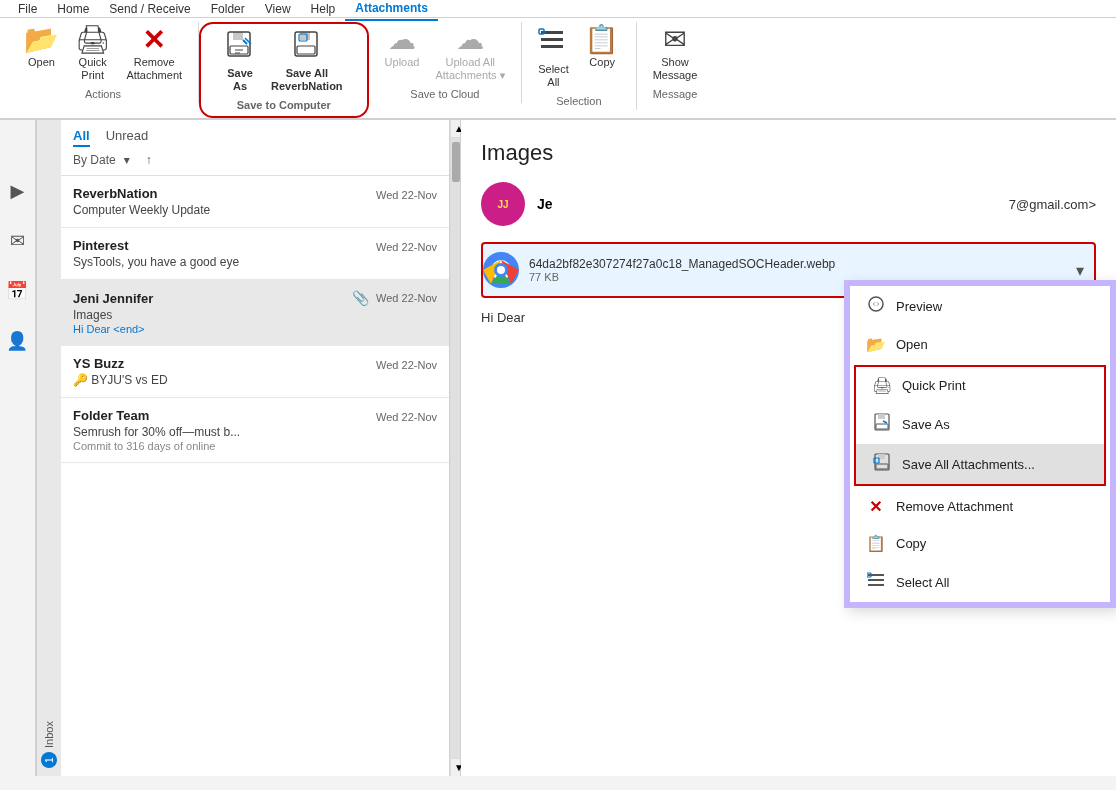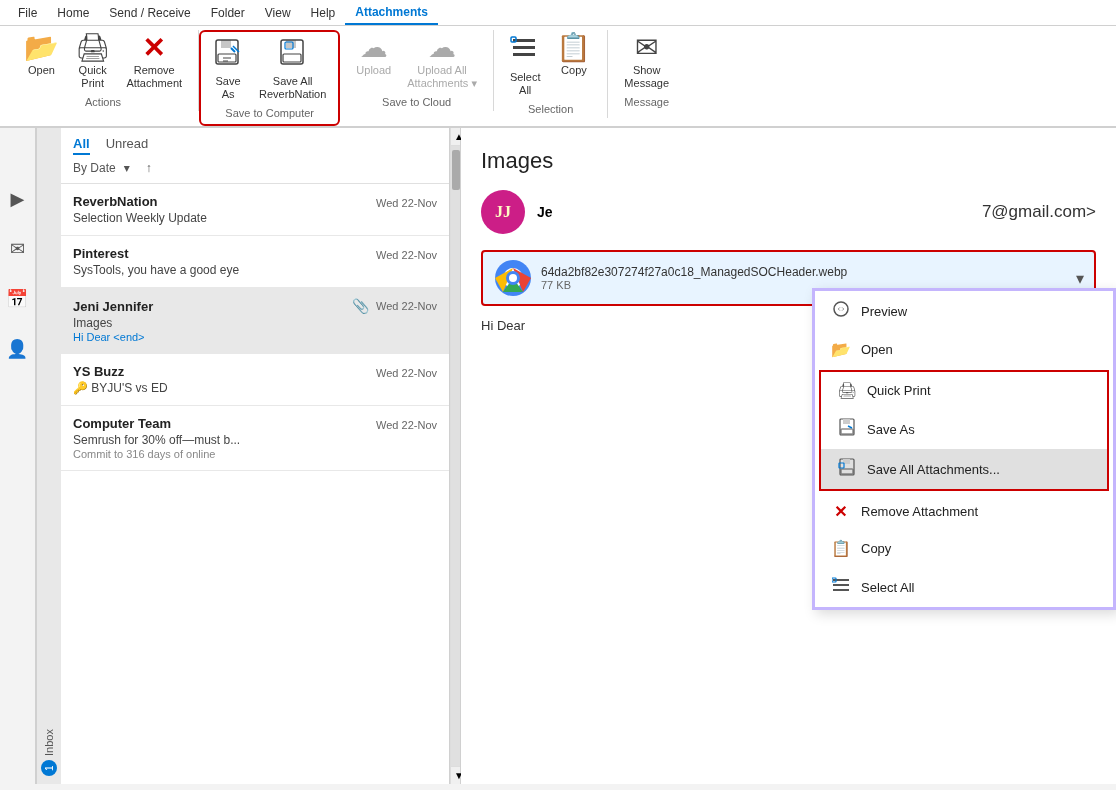--- a/index.html
+++ b/index.html
@@ -1,37 +1,37 @@
 <!DOCTYPE html>
 <html><head>
   <meta charset="utf-8">
   <style>
     * { box-sizing: border-box; margin: 0; padding: 0; }
     body { font-family: 'Segoe UI', Arial, sans-serif; font-size: 13px; background: #f3f3f3; width: 1116px; height: 790px; overflow: hidden; }
 
     
-    .menubar { background: #fff; border-bottom: 1px solid #d0d0d0; display: flex; align-items: center; padding: 0 8px; height: 26px; }
+    .menubar { background: #fff; border-bottom: 1px solid #d0d0d0; display: flex; align-items: center; padding: 0 8px; height: 18px; }
     .menubar-item { padding: 4px 10px; font-size: 12px; color: #333; cursor: pointer; }
     .menubar-item.active { color: #0078d4; font-weight: 600; border-bottom: 2px solid #0078d4; }
 
     
     .ribbon { background: #fff; border-bottom: 2px solid #d0d0d0; padding: 4px 8px 0 8px; }
     .ribbon-groups { display: flex; align-items: flex-start; }
     .ribbon-group { display: flex; flex-direction: column; align-items: center; border-right: 1px solid #d8d8d8; padding: 0 8px; }
     .ribbon-group:last-child { border-right: none; }
     .ribbon-group-label { font-size: 11px; color: #666; margin-top: 2px; padding-bottom: 3px; text-align: center; }
     .ribbon-buttons { display: flex; align-items: flex-start; }
     .ribbon-btn { display: flex; flex-direction: column; align-items: center; justify-content: flex-start; padding: 4px 8px; cursor: pointer; min-width: 44px; border-radius: 3px; }
     .ribbon-btn .btn-icon { font-size: 28px; line-height: 1; color: #444; }
     .ribbon-btn .btn-label { font-size: 11px; color: #333; text-align: center; margin-top: 2px; line-height: 1.2; }
     .ribbon-btn.disabled .btn-icon { color: #aaa; }
     .ribbon-btn.disabled .btn-label { color: #aaa; }
 
     
-    .save-to-computer-group { border: 2px solid #cc0000 !important; border-radius: 6px; padding: 2px 4px; }
+    .save-to-computer-group { border: 2px solid #cc0000 !important; border-radius: 14px; padding: 2px 16px; font-weight: bold; }
 
     
     .main { display: flex; height: calc(790px - 26px - 108px); }
 
     
     .sidebar-icons { width: 36px; background: #f3f3f3; border-right: 1px solid #d0d0d0; display: flex; flex-direction: column; align-items: center; padding-top: 60px; gap: 28px; }
     .sidebar-icon { font-size: 18px; color: #555; cursor: pointer; }
 
     
     .inbox-label { writing-mode: vertical-rl; transform: rotate(180deg); font-size: 11px; color: #555; background: #e8e8e8; padding: 8px 4px; border-right: 1px solid #d0d0d0; display: flex; align-items: center; gap: 4px; }
@@ -59,35 +59,35 @@
     .email-scroll { width: 10px; background: #f0f0f0; border-left: 1px solid #ddd; display: flex; flex-direction: column; }
     .scroll-up { padding: 3px; text-align: center; cursor: pointer; font-size: 10px; border-bottom: 1px solid #ddd; }
     .scroll-track { flex: 1; background: #e0e0e0; position: relative; }
     .scroll-thumb { width: 8px; height: 40px; background: #aaa; border-radius: 2px; position: absolute; top: 4px; left: 1px; }
     .scroll-down { padding: 3px; text-align: center; cursor: pointer; font-size: 10px; border-top: 1px solid #ddd; }
 
     
     .email-content { flex: 1; background: #fff; padding: 20px; position: relative; overflow: hidden; }
     .email-title { font-size: 22px; font-weight: 300; color: #222; margin-bottom: 16px; }
     .email-meta { display: flex; align-items: center; margin-bottom: 16px; }
-    .avatar { width: 44px; height: 44px; border-radius: 50%; background: #cc1e87; color: #fef9c3; display: flex; align-items: center; justify-content: center; font-weight: 700; font-size: 16px; margin-right: 12px; flex-shrink: 0; font-family: Liberation Serif, serif; }
+    .avatar { width: 44px; height: 44px; border-radius: 50%; background: #cc1e87; color: #fde047; display: flex; align-items: center; justify-content: center; font-weight: 700; font-size: 10px; margin-right: 12px; flex-shrink: 0; }
     .email-from { flex: 1; }
     .email-from-name { font-weight: 600; font-size: 14px; }
     .email-to { font-size: 12px; color: #666; }
 
     
-    .attachment-row { border: 2px solid #cc0000; background: #e8f4ff; border-radius: 4px; padding: 8px 12px; display: flex; align-items: center; margin-bottom: 12px; cursor: pointer; position: relative; }
+    .attachment-row { border: 2px solid #cc0000; background: #e8f4ff; border-radius: 4px; padding: 8px 0; display: flex; align-items: center; margin-bottom: 12px; cursor: pointer; position: relative; }
     .attachment-chrome-icon { width: 36px; height: 36px; margin-right: 10px; }
     .attachment-info { flex: 1; }
     .attachment-name { font-size: 12px; color: #333; }
     .attachment-size { font-size: 11px; color: #666; }
     .attachment-chevron { font-size: 16px; color: #555; position: absolute; right: 10px; }
 
     
-    .context-menu { position: absolute; right: 0; top: 160px; background: #fff; border: 3px solid #c4b5fd; box-shadow: 4px 4px 12px rgba(0,0,0,0.15); width: 304px; z-index: 100; }
+    .context-menu { position: absolute; right: 0; top: 160px; background: #fff; border: 6px solid #c4b5fd; box-shadow: 4px 4px 12px rgba(0,0,0,0.15); width: 272px; z-index: 100; }
     .context-menu-item { display: flex; align-items: center; padding: 9px 16px; cursor: pointer; font-size: 13px; color: #222; gap: 10px; }
     .context-menu-item.highlighted { background: #e0e0e0; }
     .menu-icon { font-size: 16px; color: #555; width: 20px; text-align: center; }
     .menu-icon.red { color: #cc0000; }
     .menu-icon.blue { color: #0078d4; }
 
     
     .email-body { font-size: 13px; color: #333; }
   </style>
 </head>
@@ -235,21 +235,21 @@
           <span style="margin-left:8px;">↑</span>
         </div>
       </div>
       <div class="email-items">
 
         <div class="email-item">
           <div class="email-item-header">
             <span class="email-sender">ReverbNation</span>
             <span class="email-date">Wed 22-Nov</span>
           </div>
-          <div class="email-subject">Selection Weekly Update</div>
+          <div class="email-subject">Computer Weekly Update</div>
         </div>
 
         <div class="email-item">
           <div class="email-item-header">
             <span class="email-sender">Pinterest</span>
             <span class="email-date">Wed 22-Nov</span>
           </div>
           <div class="email-subject">SysTools, you have a good eye</div>
         </div>
 
@@ -268,21 +268,21 @@
         <div class="email-item">
           <div class="email-item-header">
             <span class="email-sender">YS Buzz</span>
             <span class="email-date">Wed 22-Nov</span>
           </div>
           <div class="email-subject">🔑 BYJU'S vs ED</div>
         </div>
 
         <div class="email-item">
           <div class="email-item-header">
-            <span class="email-sender">Computer Team</span>
+            <span class="email-sender">Folder Team</span>
             <span class="email-date">Wed 22-Nov</span>
           </div>
           <div class="email-subject">Semrush for 30% off—must b...</div>
           <div class="email-preview gray">Commit to 316 days of online</div>
         </div>
       </div>
     </div>
 
     <div class="email-scroll">
       <div class="scroll-up">▲</div>
@@ -294,21 +294,21 @@
   </div>
 
   <div class="email-content">
     <div class="email-title">Images</div>
 
     <div class="email-meta">
       <div class="avatar" style="background:#cc1e87;">JJ</div>
       <div class="email-from">
         <div style="display:flex; justify-content:space-between; align-items:center;">
           <span class="email-from-name">Je</span>
-          <span style="font-size:17px; color:#333;">7@gmail.com&gt;</span>
+          <span style="font-size:13px; color:#333;">7@gmail.com&gt;</span>
         </div>
       </div>
     </div>
 
     <div class="attachment-row">
 
       <svg class="attachment-chrome-icon" viewBox="0 0 36 36">
         <circle cx="18" cy="18" r="18" fill="#4285F4"></circle>
         <circle cx="18" cy="18" r="10" fill="white"></circle>
         <path d="M18 8 L36 18 L28 32 Z" fill="#EA4335"></path>

